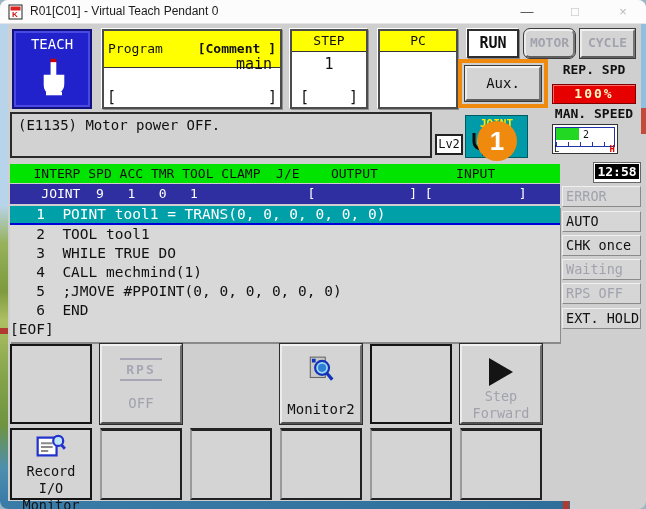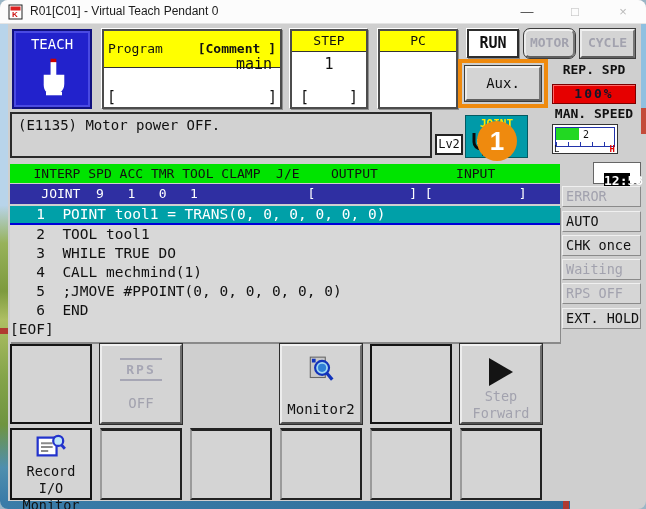--- a/index.html
+++ b/index.html
@@ -45,21 +45,21 @@
   #run-btn{left:467px;top:29px;width:52px;height:29px;background:#fff;border:2px solid #2e2e2e;
            box-shadow:-1px -1px 0 #fff,1px 1px 0 #888;text-align:center;line-height:25px;font-size:15px;font-weight:bold;}
   #motor-btn{left:524px;top:29px;width:51px;height:29px;text-align:center;line-height:24px;font-size:13px;font-weight:bold;border-radius:6px;}
   #cycle-btn{left:580px;top:29px;width:55px;height:29px;text-align:center;line-height:24px;font-size:13px;font-weight:bold;}
 
   #aux-frame{left:458px;top:59px;width:90px;height:49px;border:4px solid #ef8a0e;}
   #aux-btn{left:3px;top:3px;width:76px;height:35px;text-align:center;line-height:31px;font-size:14px;}
 
   #rep-spd{left:548px;top:62px;width:92px;height:16px;font-size:13px;font-weight:bold;text-align:center;}
   #rep-box{left:552px;top:84px;width:84px;height:20px;background:#e60000;border:1px solid #7c0000;
-           box-shadow:inset 1px 1px 0 #ff6a6a;color:#0f172a;font-weight:bold;font-size:13px;
+           box-shadow:inset 1px 1px 0 #ff6a6a;color:#fef9c3;font-weight:bold;font-size:13px;
            text-align:center;line-height:18px;letter-spacing:2px;}
   #man-speed{left:544px;top:106px;width:100px;height:14px;font-size:13px;font-weight:bold;text-align:center;}
 
   #meter{left:552px;top:124px;width:66px;height:30px;background:#fff;border:1px solid #333;padding:2px;}
   #meter-bar{position:relative;height:18px;border:1px solid #2233aa;background:#fff;}
   #meter-fill{position:absolute;left:0;top:0;width:40%;height:12px;background:#22d822;}
   #meter-ticks{position:absolute;left:0;bottom:0;width:100%;height:4px;
     background:repeating-linear-gradient(90deg,#2233aa 0 1px,transparent 1px 12px);}
   #meter-val{position:absolute;left:27px;top:0;font-size:10px;line-height:13px;}
   #meter-l{position:absolute;left:1px;bottom:-1px;font-size:9px;}
@@ -70,21 +70,21 @@
   #lv-badge{left:435px;top:134px;width:28px;height:21px;background:#fff;border:2px solid #222;
             font-size:12px;text-align:center;line-height:17px;}
   #joint-btn{left:465px;top:115px;width:63px;height:43px;background:#009aa8;border:1px solid #045a62;}
   #joint-label{width:100%;top:1px;text-align:center;color:#ffe900;font-size:11px;font-weight:bold;}
   #joint-arrow{left:3px;top:15px;}
   #annot-circle{left:477px;top:121px;width:40px;height:40px;border-radius:50%;background:#ef8a0e;
                 color:#fff;font-size:26px;font-weight:bold;text-align:center;line-height:40px;z-index:6;
                 font-family:"Liberation Sans",sans-serif;}
 
   #green-bar{left:10px;top:164px;width:550px;height:19px;background:#00e400;font-size:13px;line-height:19px;}
-  #clock{left:593px;top:162px;width:48px;height:21px;background:#fff;border:1px solid #666;padding:10px;}
+  #clock{left:593px;top:162px;width:48px;height:21px;background:#fff;border:1px solid #666;padding:1px;}
   #clock-inner{background:#000;color:#fff;font-size:13px;font-weight:bold;text-align:center;height:15px;line-height:15px;}
   #blue-row{left:10px;top:184px;width:550px;height:20px;background:#2f2fa2;color:#fff;font-size:13px;line-height:20px;}
 
   #listing{left:10px;top:206px;width:550px;height:136px;background:#d8d8d8;
            box-shadow:1px 2px 0 #8a8a8a;font-size:14.5px;}
   .pl{height:19px;line-height:19px;white-space:pre;}
   .pl.sel{background:#00a0a8;color:#fff;border-bottom:2px solid #0000d8;height:17px;line-height:17px;}
 
   .rp{left:562px;width:79px;height:21px;background:#d6d6d6;border:1px solid #8a8a8a;
       border-top-color:#f0f0f0;border-left-color:#efefef;font-size:13.5px;line-height:19px;padding-left:3px;}

